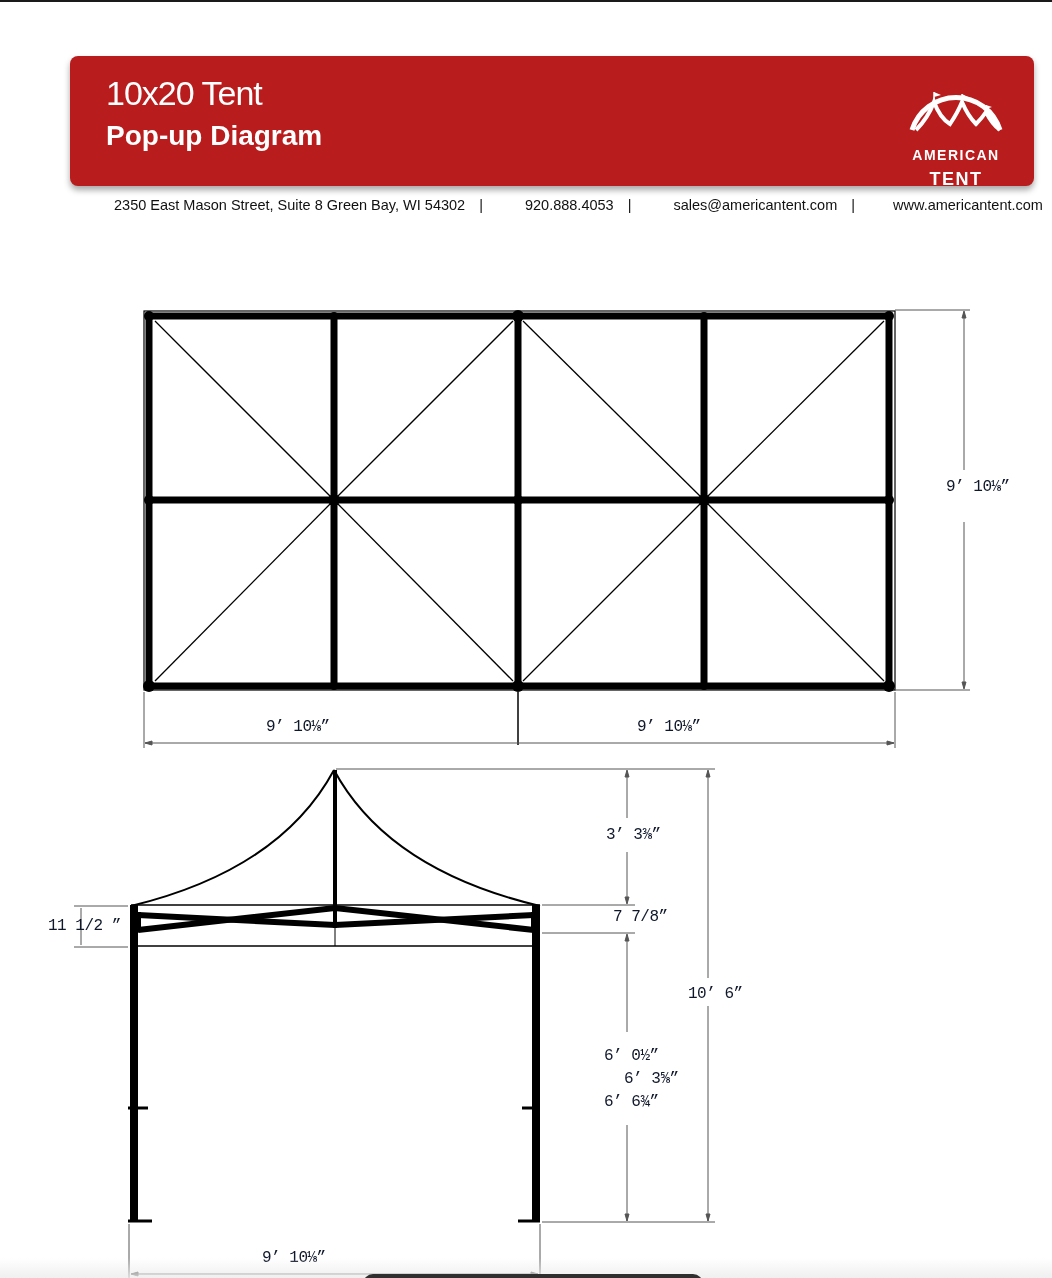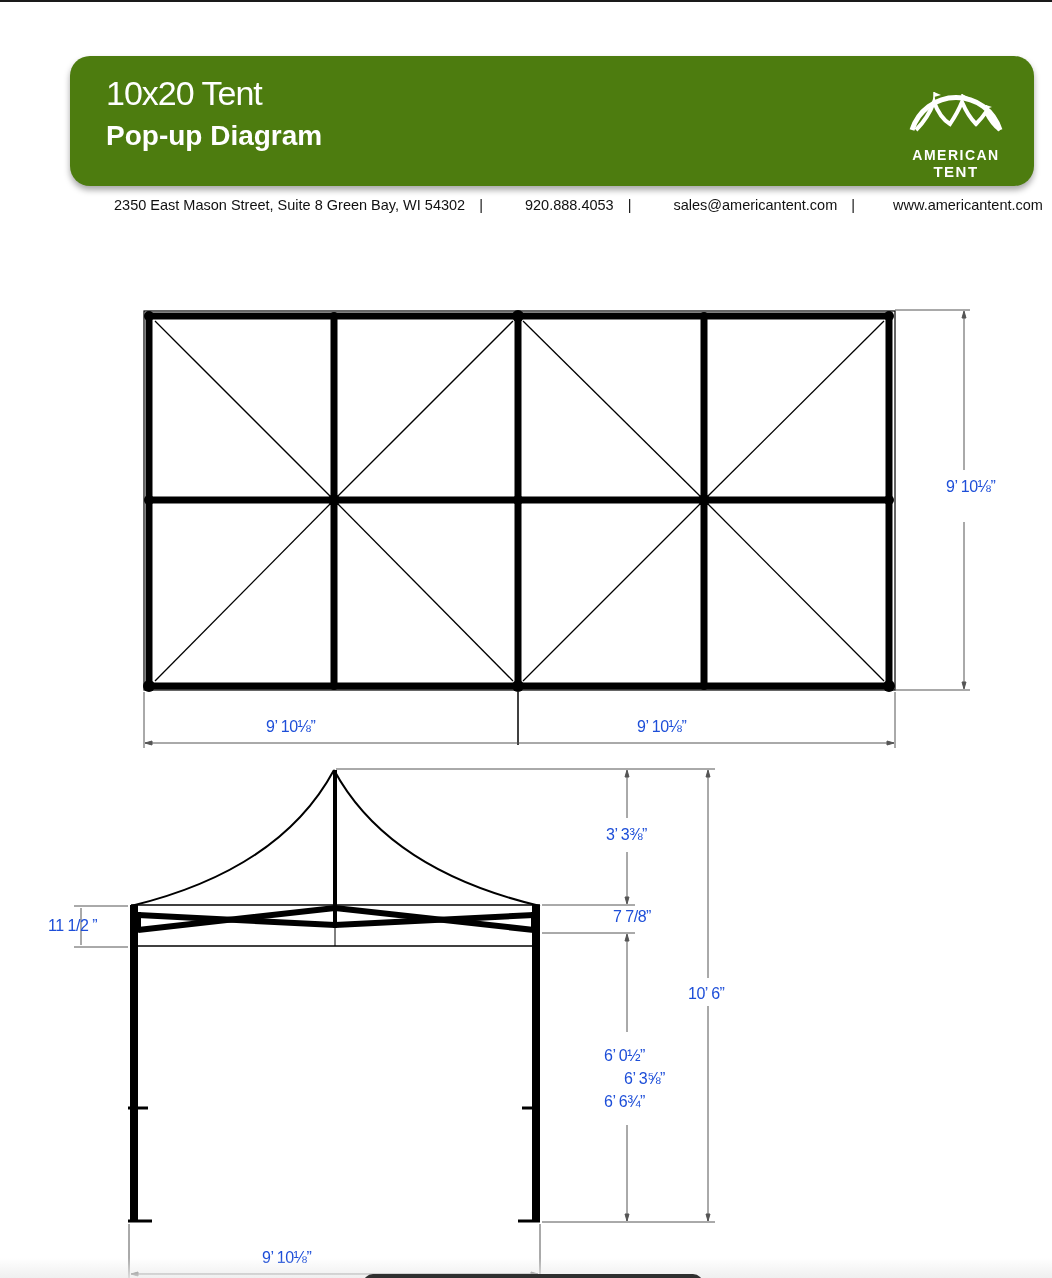--- a/index.html
+++ b/index.html
@@ -4,48 +4,48 @@
 <style>
   html, body { margin: 0; padding: 0; }
   body {
     width: 1052px; height: 1278px; position: relative; overflow: hidden;
     background: #ffffff;
     font-family: "Liberation Sans", sans-serif;
   }
   .topline { position: absolute; left: 0; top: 0; width: 1052px; height: 2px; background: #1a1a1a; }
   .banner {
     position: absolute; left: 70px; top: 56px; width: 964px; height: 130px;
-    background: #4d7c0f; border-radius: 20px;
+    background: #b91c1c; border-radius: 8px;
     box-shadow: 0 4px 6px rgba(0,0,0,0.35);
   }
   .banner .t1 {
     position: absolute; left: 36px; top: 18px; color: #fff;
     font-size: 34px; font-weight: 300; letter-spacing: -1px;
   }
   .banner .t2 {
     position: absolute; left: 36px; top: 64px; color: #fff;
     font-size: 28px; font-weight: 700;
   }
   .logo { position: absolute; left: 836px; top: 16px; width: 100px; height: 100px; }
   .logo .w1, .logo .w2 {
     position: absolute; left: 0; width: 100px; text-align: center; color: #fff; font-weight: 700;
     letter-spacing: 1.5px;
     margin-top: 9px;
   }
   .logo .w1 { top: 66px; font-size: 14px; }
-  .logo .w2 { top: 82px; font-size: 15px; }
+  .logo .w2 { top: 88px; font-size: 18px; }
   .contact {
     position: absolute; left: 86px; top: 197px; width: 940px;
     font-size: 14.5px; color: #111; white-space: nowrap;
   }
   .contact span { display: inline-block; margin-left: 28px; }
   .contact .sep { margin: 0 14px; }
   .diagram { position: absolute; left: 0; top: 0; width: 1052px; height: 1278px; }
   .dim {
-    position: absolute; font-family: Liberation Sans, sans-serif; font-size: 16px; color: #1d4ed8;
+    position: absolute; font-family: Liberation Mono, monospace; font-size: 16px; color: #0f172a;
     white-space: nowrap; letter-spacing: -0.5px;
   }
   .viewer-bar {
     position: absolute; left: 363px; top: 1274px; width: 340px; height: 20px;
     background: #2f2f2f; border-radius: 10px;
   }
   .fade {
     position: absolute; left: 0; top: 1258px; width: 1052px; height: 20px;
     background: linear-gradient(to bottom, rgba(240,240,240,0), rgba(235,235,235,0.8));
   }

